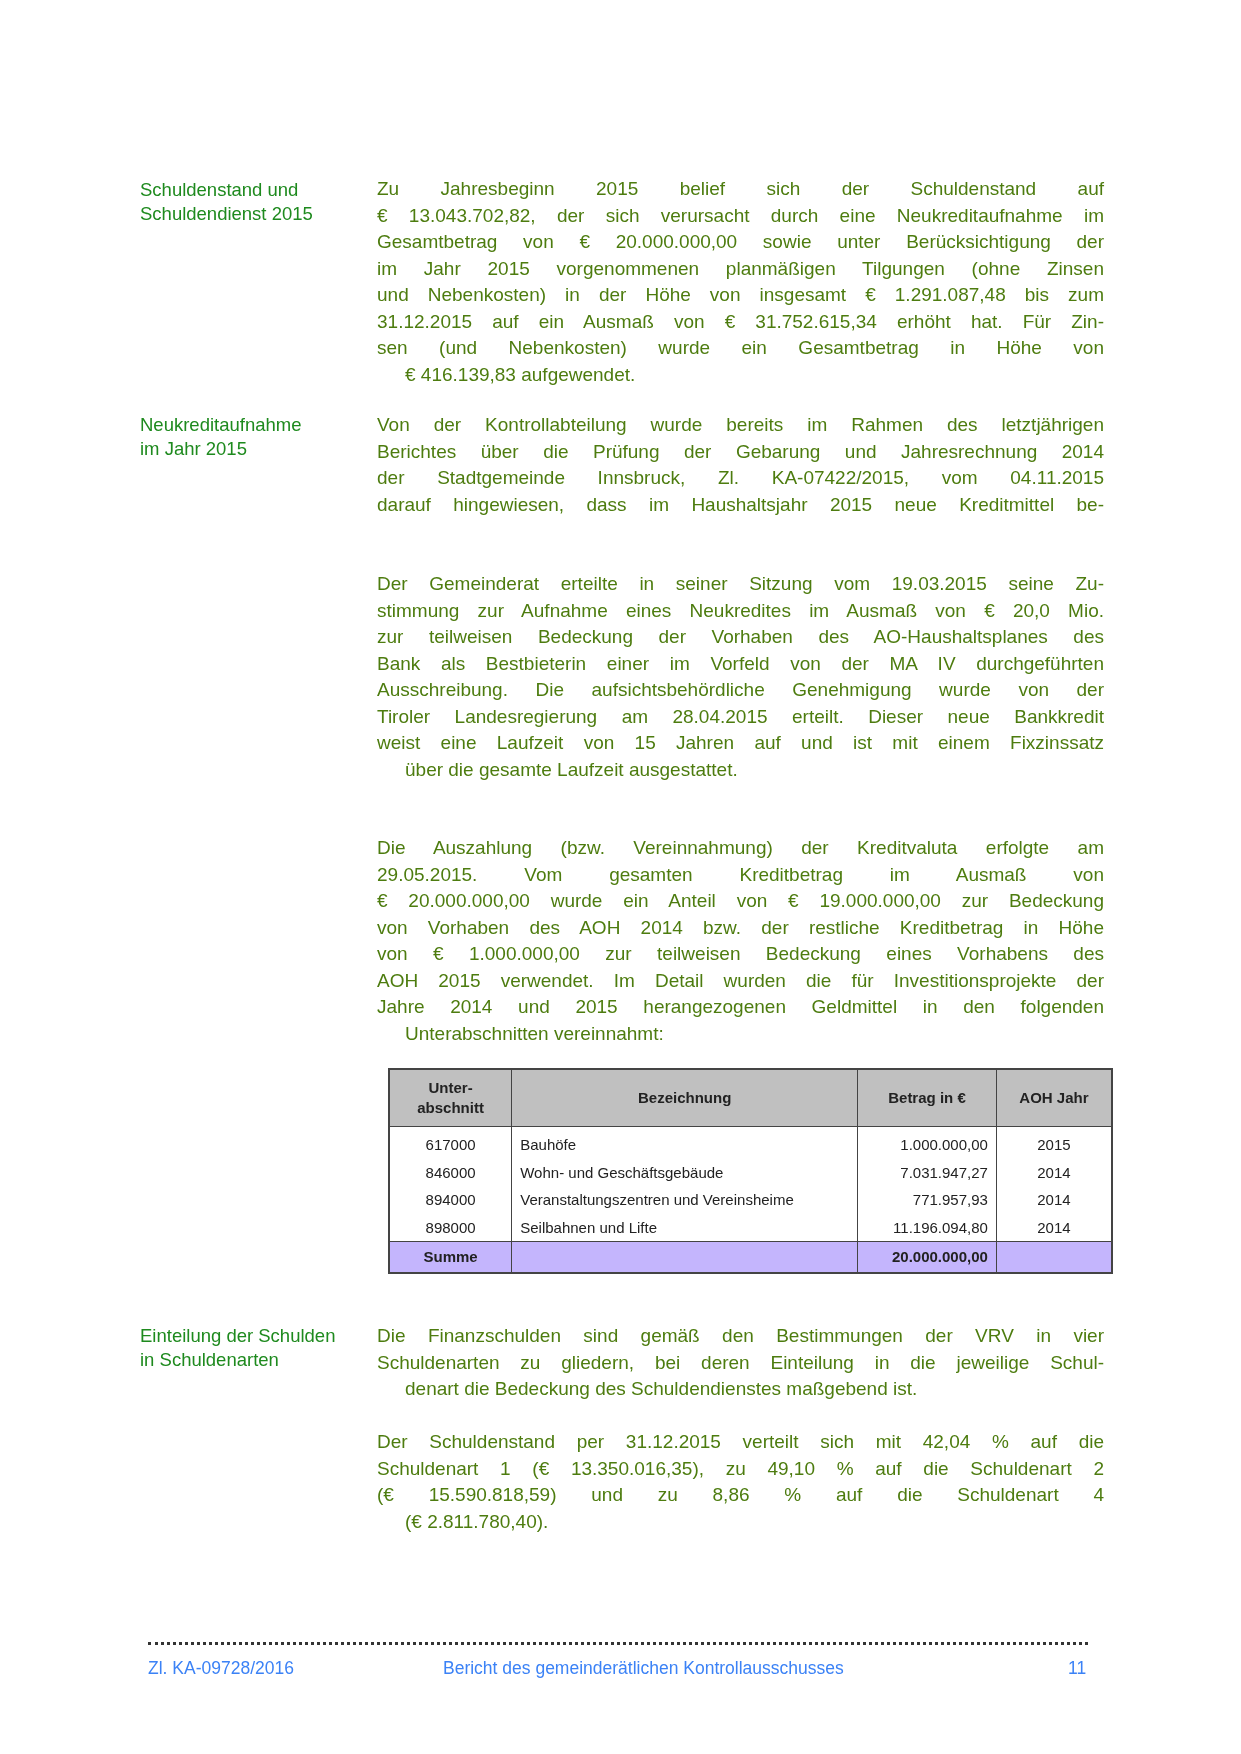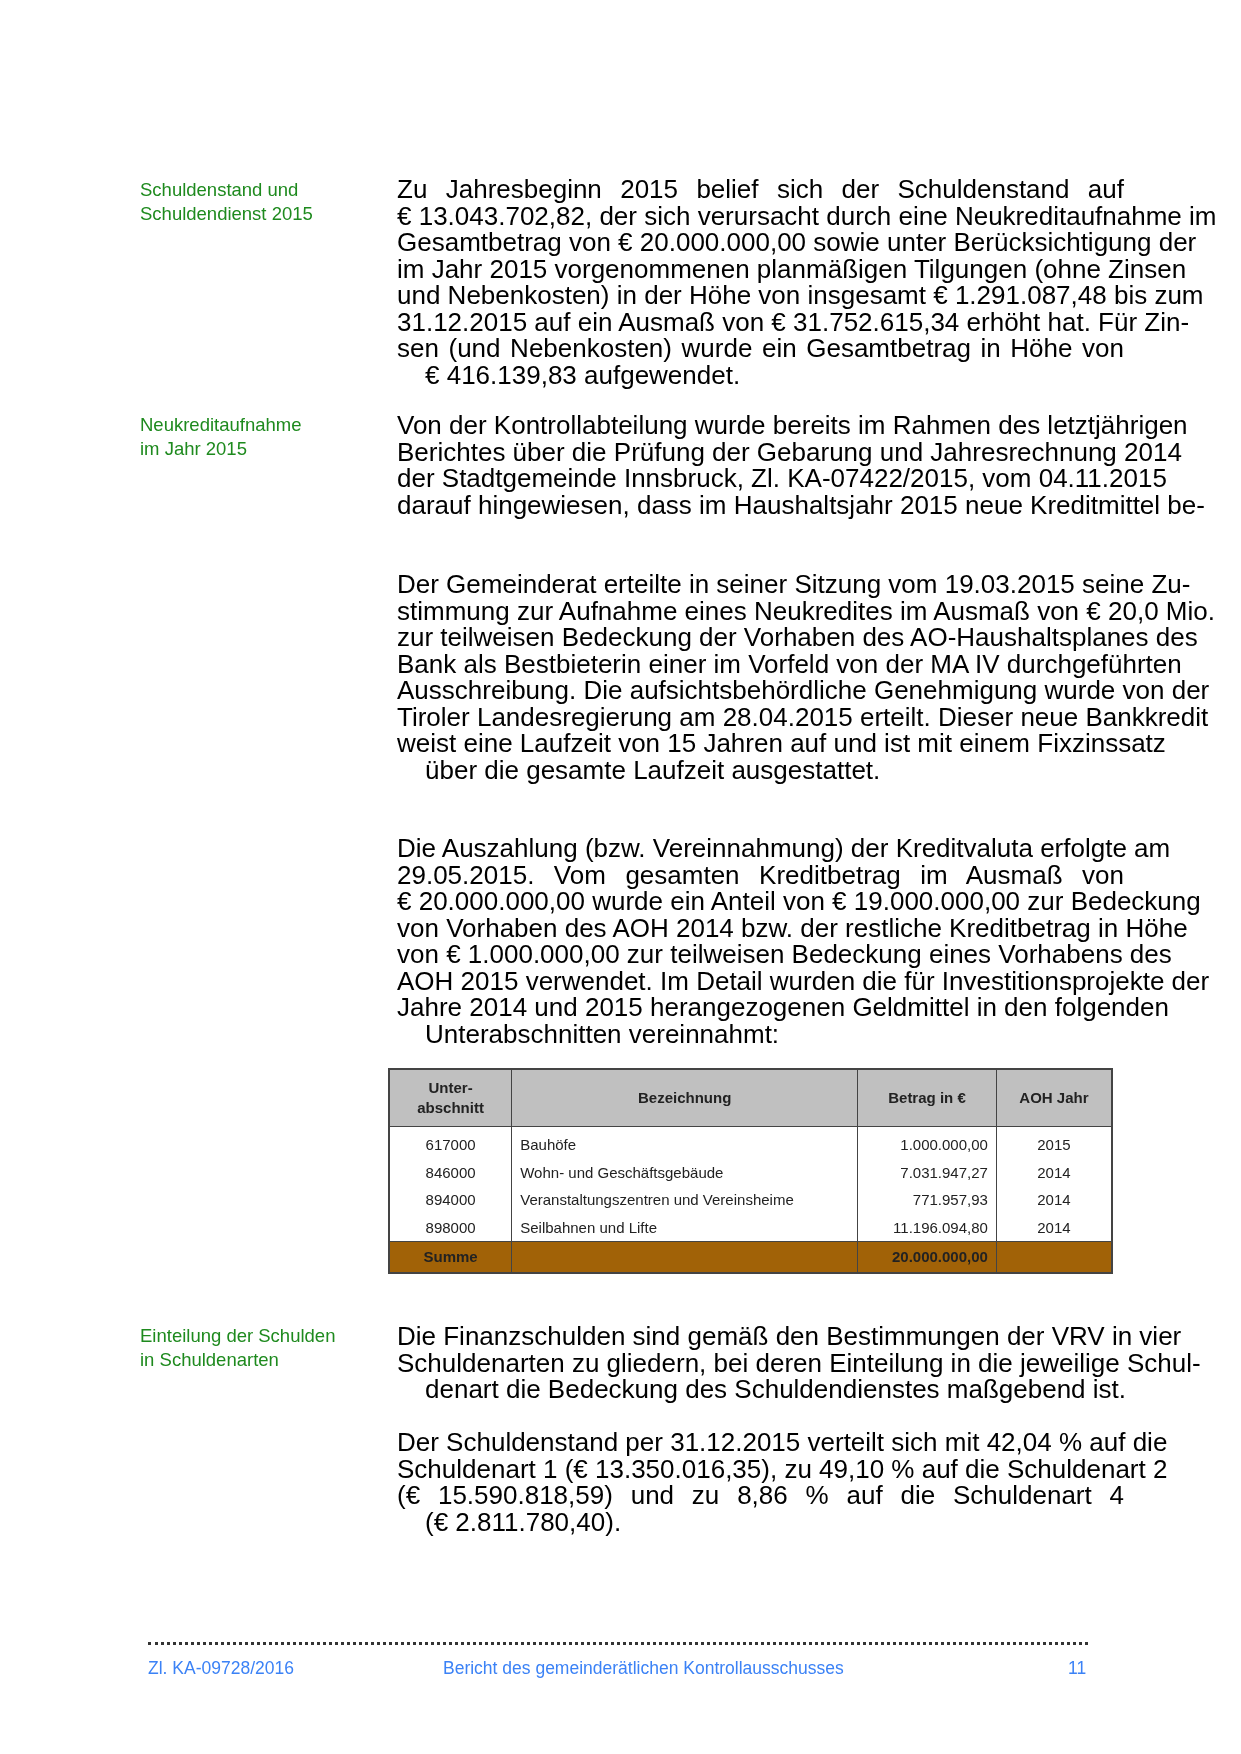--- a/index.html
+++ b/index.html
@@ -1,32 +1,32 @@
 <!DOCTYPE html>
 <html><head>
 <meta charset="utf-8">
 <style>
   html, body { margin: 0; padding: 0; background: #ffffff; }
   body { width: 1241px; height: 1754px; position: relative; overflow: hidden;
          font-family: "Liberation Sans", sans-serif; color: #111; }
   .margin-label { position: absolute; left: 140px; width: 230px; color: #1e8a1e;
                   font-size: 18.5px; line-height: 23.5px; }
-  .para { position: absolute; left: 397px; width: 727px; font-size: 26px; color: #000000; }
+  .para { position: absolute; left: 377px; width: 727px; font-size: 19px; color: #4d7c0f; }
   .line { display: block; height: 26.5px; line-height: 26.5px; white-space: nowrap;
           text-align: justify; text-align-last: justify; }
   .line.last { text-align-last: left; margin-left: 28px; }
   table.data-table { position: absolute; left: 388px; top: 1068px; width: 725px;
                      border-collapse: collapse; font-size: 15px; color: #222;
                      border: 2px solid #444; }
   table.data-table th { background: #c0c0c0; font-weight: bold; border: 1.5px solid #444;
                         height: 56px; padding: 0 6px; line-height: 20px; color: #222; }
   table.data-table td { padding: 0 8px; height: 27.5px; line-height: 27.5px;
                         border-left: 1.5px solid #444; border-right: 1.5px solid #444; }
   table.data-table tbody tr:first-child td { padding-top: 4px; }
-  table.data-table tbody tr.sum td { background: #a16207; font-weight: bold; height: 30px;
+  table.data-table tbody tr.sum td { background: #c4b5fd; font-weight: bold; height: 30px;
                                      border-top: 1.5px solid #444; padding-top: 0; }
   .c { text-align: center; } .r { text-align: right; } .l { text-align: left; }
   .footer-dots { position: absolute; left: 148px; top: 1636px; width: 940px; height: 6px;
                  border-bottom: 3px dotted #333; }
   .footer { position: absolute; top: 1658px; font-size: 17.5px; color: #3b82f6; }
 </style>
 </head>
 <body>
 
 <div class="margin-label" style="top:178px;">

